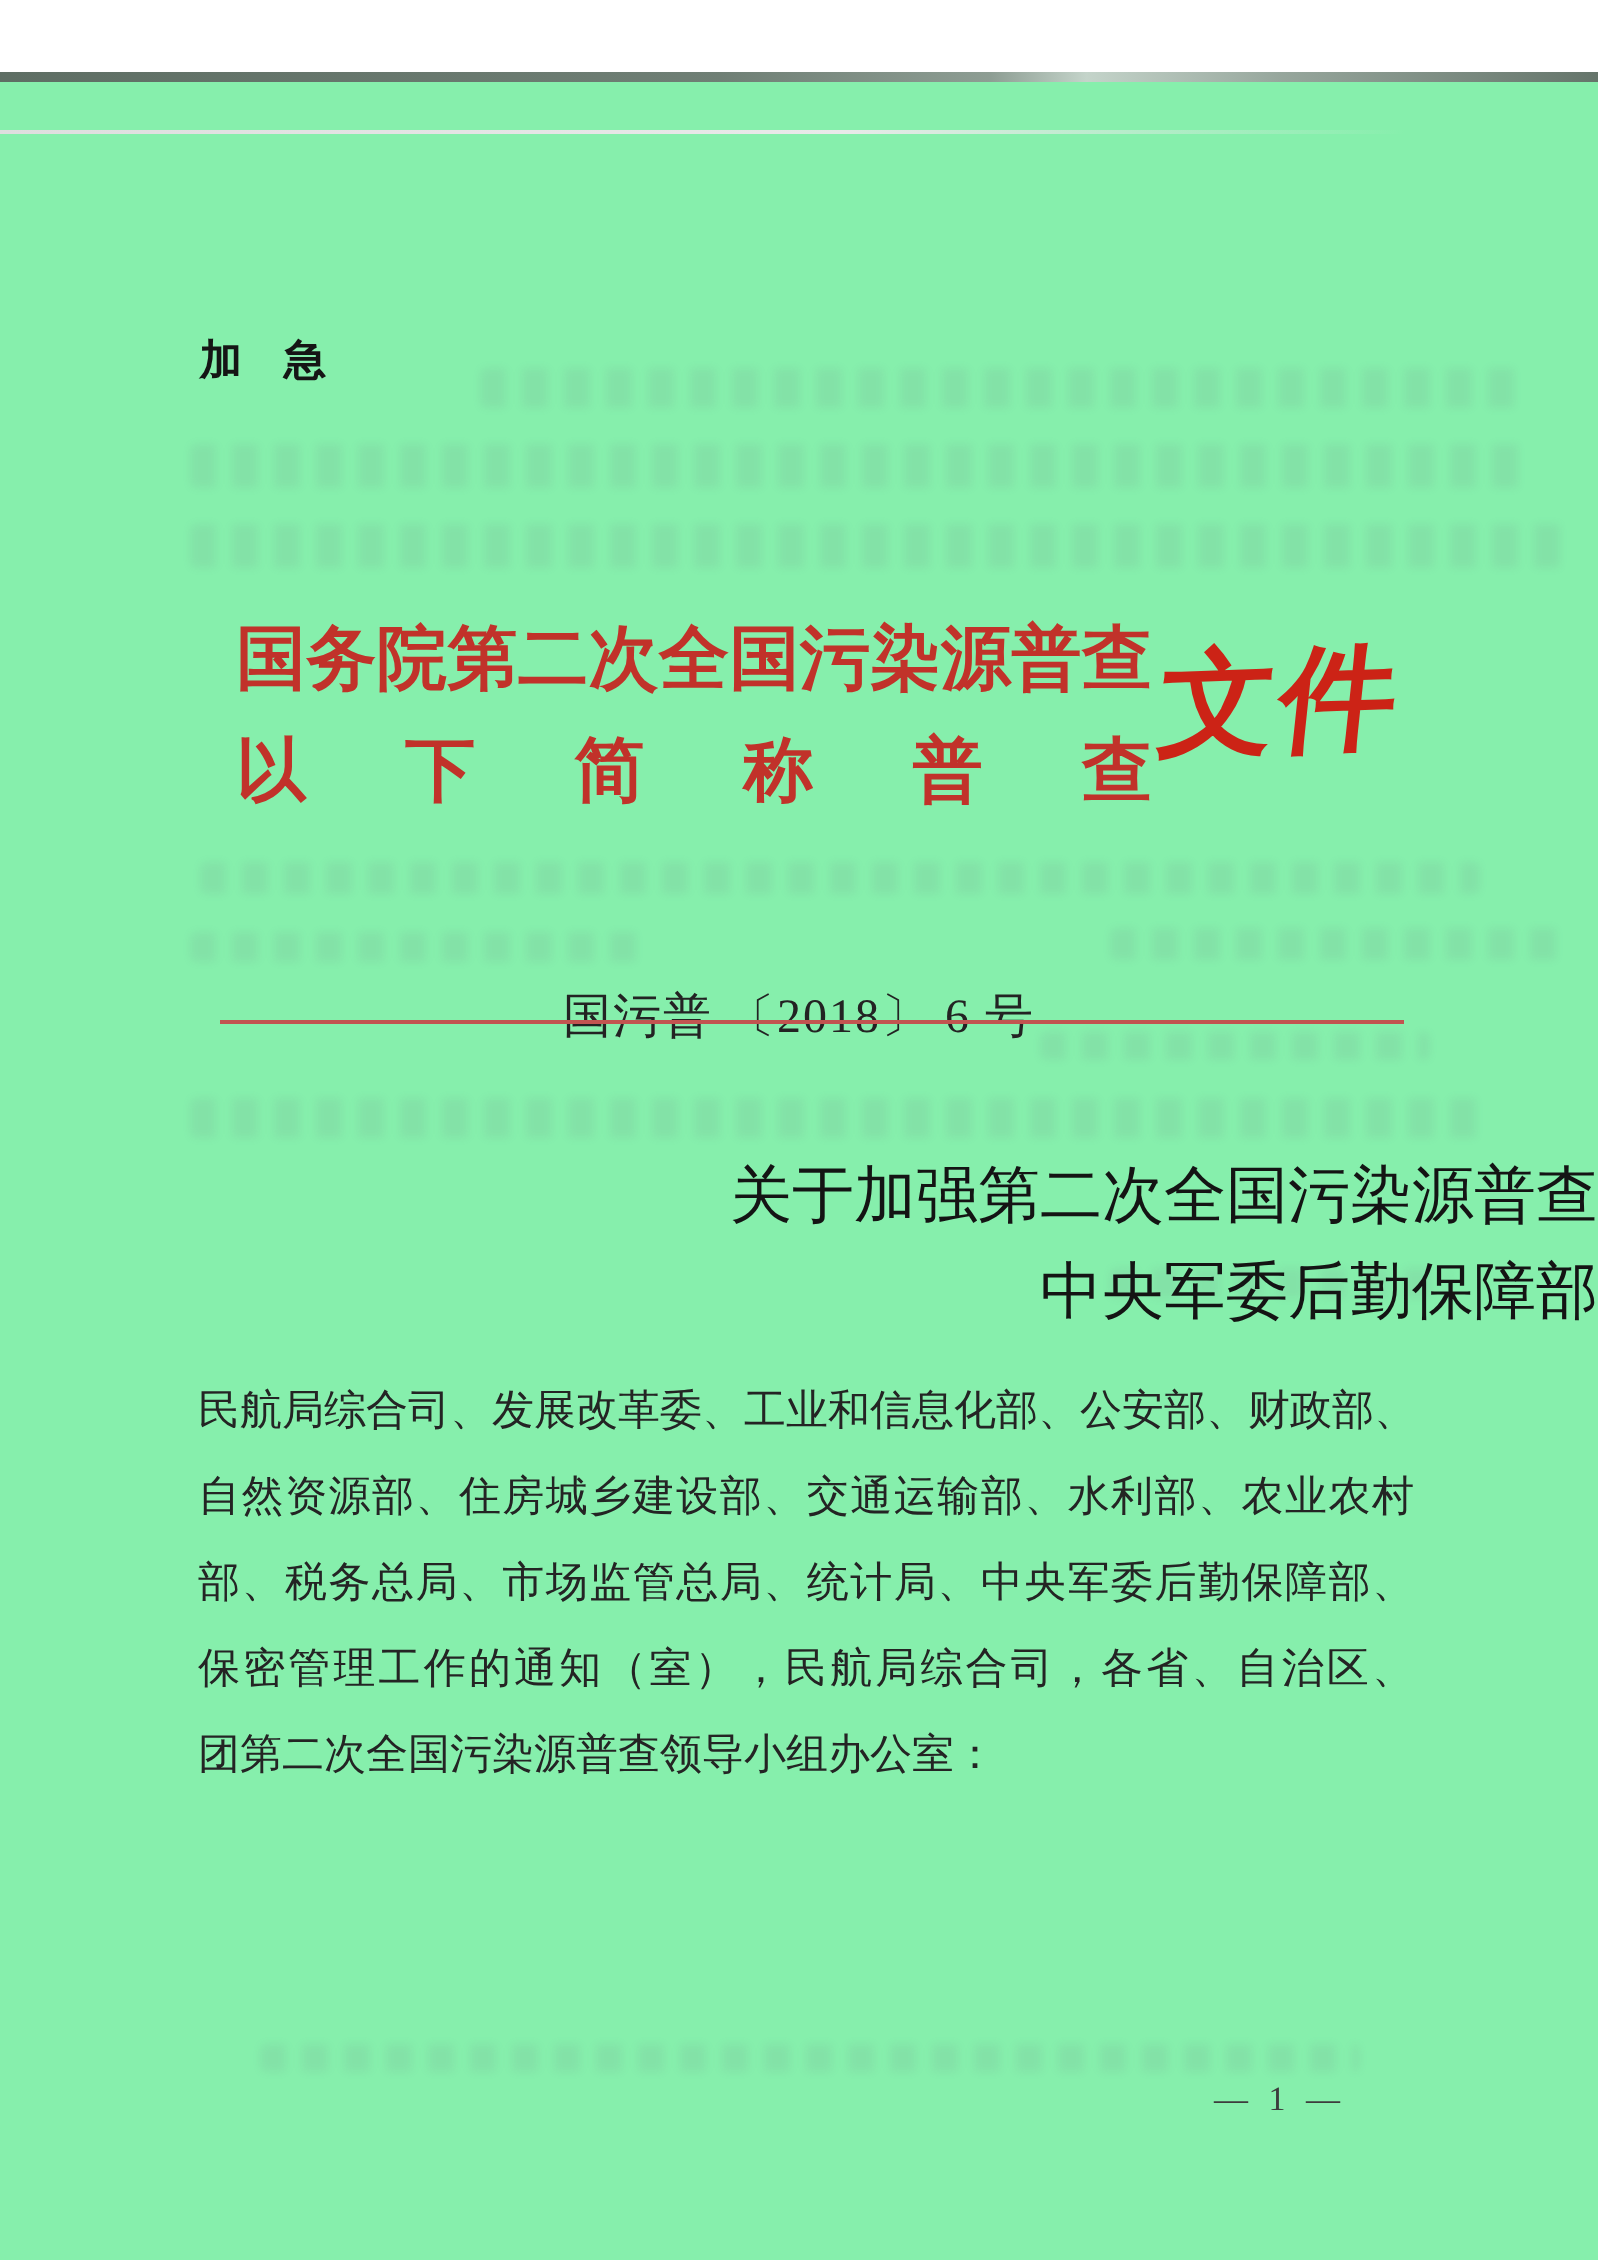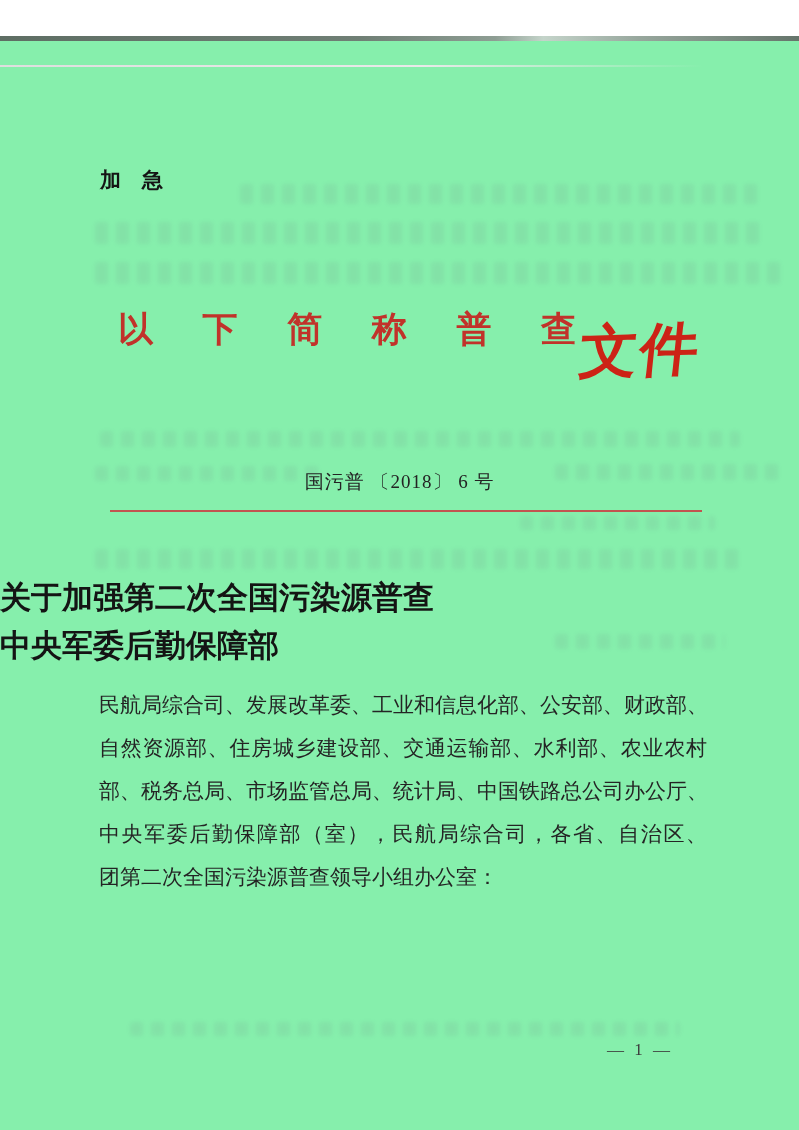--- a/index.html
+++ b/index.html
@@ -53,33 +53,33 @@
   }
   .doc-type {
     position: absolute; left: 580px; top: 276px;
     font-size: 58px; font-weight: 900;
     transform: skewX(-8deg) rotate(-2deg);
     letter-spacing: 2px;
     white-space: nowrap;
   }
 
   .doc-number {
-    position: absolute; left: 0; top: 433px; width: 100%;
-    text-align: center; font-size: 19px; color: #232323;
+    position: absolute; left: 0; top: 456px; width: 100%;
+    text-align: center; font-size: 24px; color: #232323;
     letter-spacing: 1px;
   }
 
   .red-divider {
     position: absolute; left: 110px; top: 474px; width: 592px; height: 2px;
     border: none;
   }
 
   .doc-title {
     position: absolute; left: 0; top: 538px; width: 100%;
-    text-align: left; font-weight: 700; color: #141414;
+    text-align: right; font-weight: 400; color: #141414;
     font-size: 31px; line-height: 48px;
   }
 
   .doc-body {
     position: absolute; left: 99px; top: 648px; width: 608px;
     font-size: 21px; color: #242424;
   }
   .body-line {
     height: 43px; line-height: 43px;
     text-align: justify;
@@ -111,36 +111,37 @@
   <div class="bleed" style="left:95px; top:430px; width:230px; height:15px;"></div>
   <div class="bleed" style="left:555px; top:428px; width:226px; height:16px;"></div>
   <div class="bleed" style="left:520px; top:480px; width:195px; height:14px;"></div>
   <div class="bleed" style="left:95px; top:513px; width:646px; height:20px;"></div>
   <div class="bleed" style="left:555px; top:598px; width:170px; height:15px;"></div>
   <div class="bleed" style="left:130px; top:986px; width:550px; height:14px;"></div>
 
   <div class="urgency">加　急</div>
 
   <div class="masthead">
+    <div class="mh-line" style="color: rgb(193, 50, 42);">国务院第二次全国污染源普查</div>
     <div class="mh-line" style="color: rgb(193, 50, 42);">以下简称普查</div>
   </div>
   <div class="doc-type" style="color: rgb(204, 35, 22);">文件</div>
 
   <div class="doc-number">国污普 〔2018〕 6 号</div>
 
   <div class="red-divider" style="background: rgb(194, 84, 80);"></div>
 
   <div class="doc-title">
     <div>关于加强第二次全国污染源普查</div>
     <div>中央军委后勤保障部</div>
   </div>
 
   <div class="doc-body">
     <div class="body-line">民航局综合司、发展改革委、工业和信息化部、公安部、财政部、</div>
     <div class="body-line">自然资源部、住房城乡建设部、交通运输部、水利部、农业农村</div>
-    <div class="body-line">部、税务总局、市场监管总局、统计局、中国铁路总公司办公厅、</div>
-    <div class="body-line">中央军委后勤保障部（室），民航局综合司，各省、自治区、</div>
+    <div class="body-line">部、税务总局、市场监管总局、统计局、中央军委后勤保障部、</div>
+    <div class="body-line">保密管理工作的通知（室），民航局综合司，各省、自治区、</div>
     <div class="body-line short">团第二次全国污染源普查领导小组办公室：</div>
   </div>
 
   <div class="page-number">— 1 —</div>
 
 </div>
 
 </body></html>

